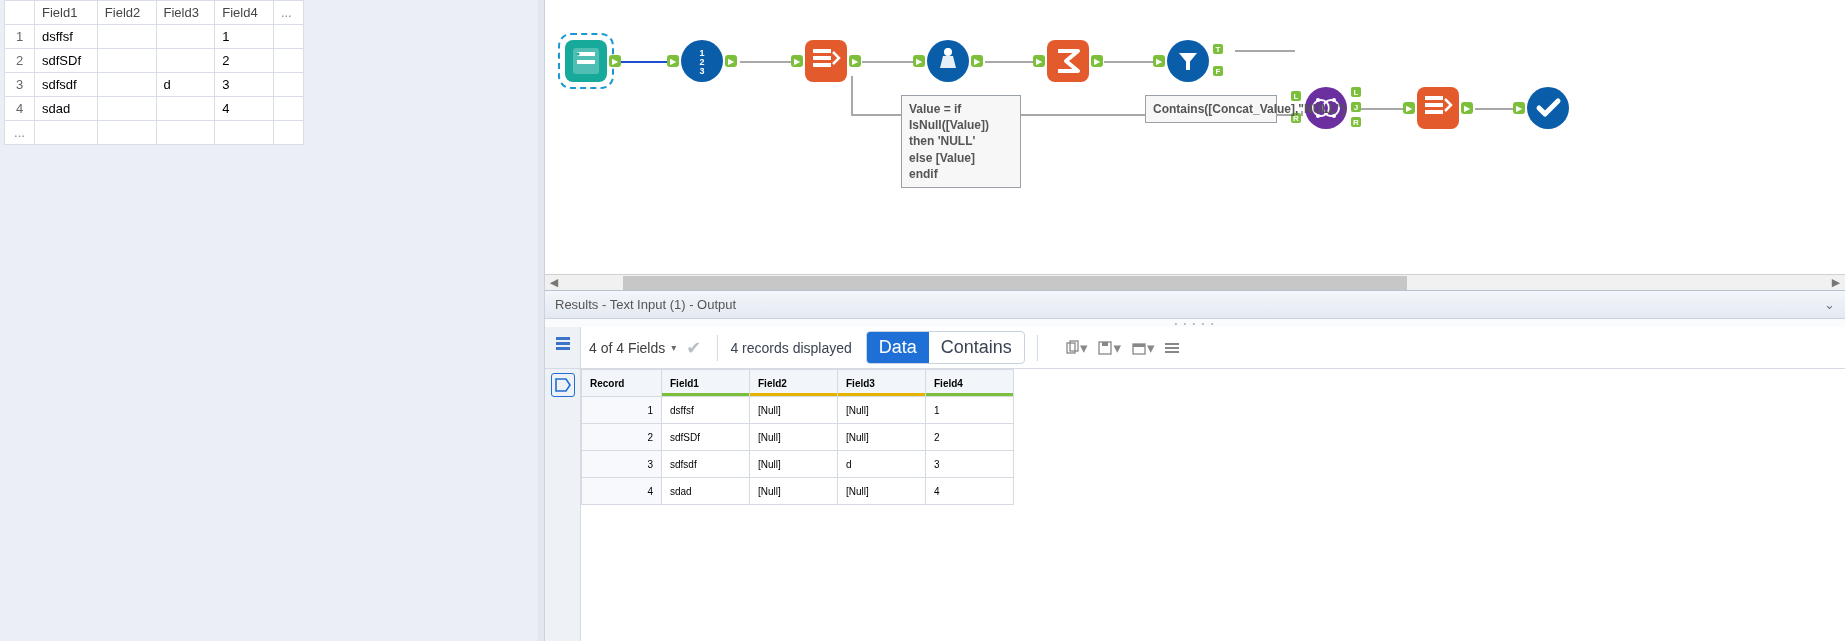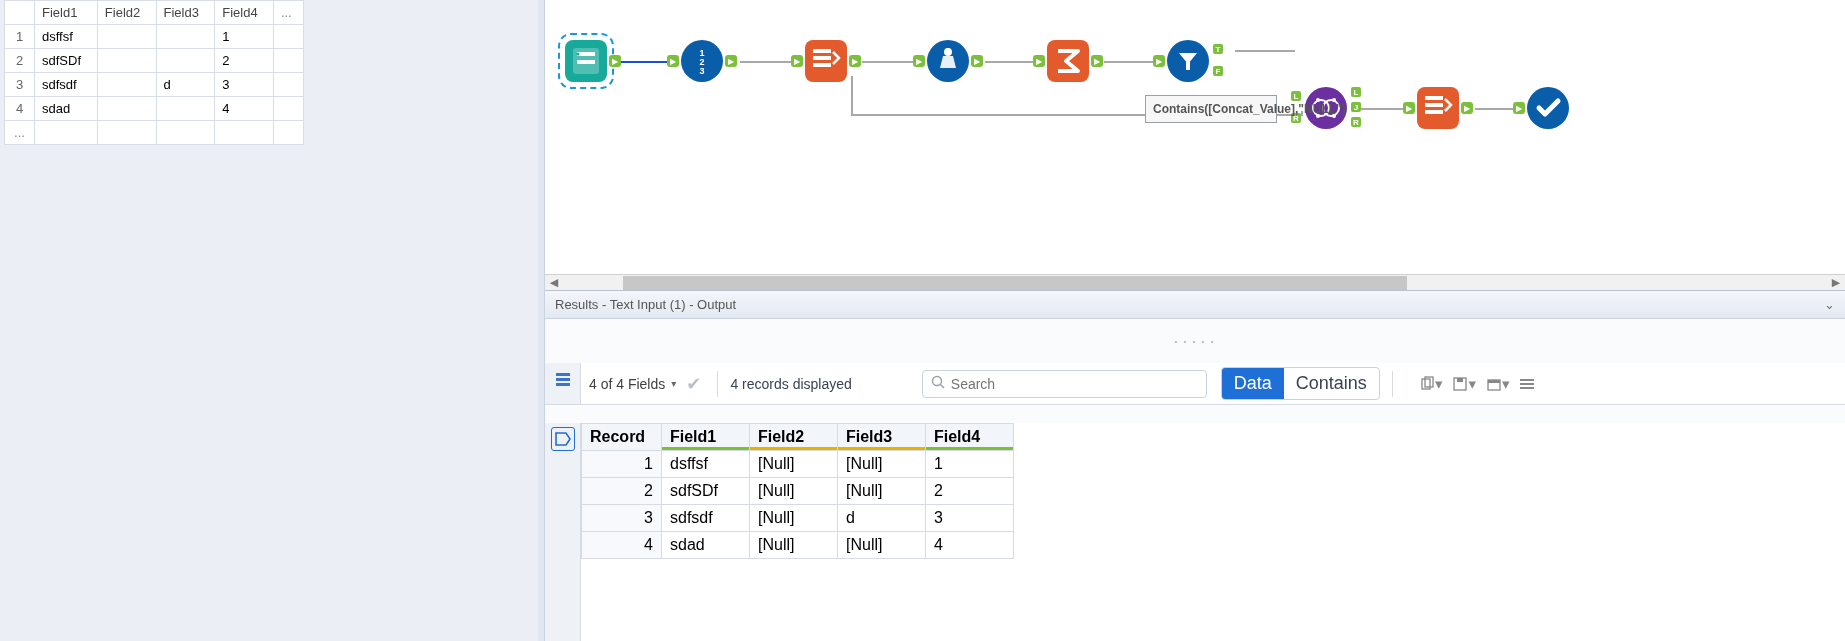--- a/index.html
+++ b/index.html
@@ -31,21 +31,21 @@
 .conn { position: absolute; height: 2px; background: #a8a8aa; }
 .conn-blue { background: #1e4fd1; }
 .anchor { position: absolute; width: 12px; height: 12px; border-radius: 3px; font-size: 8px; display:flex;align-items:center;justify-content:center;color:#fff; }
 .anchor.out { background:#7bbf3a; right:-12px; }
 .anchor.in { background:#7bbf3a; left:-12px; }
 .anchor-lbl { position:absolute; font-size:8px; font-weight:bold; width:10px;height:10px; background:#7bbf3a;color:#fff;border-radius:2px;display:flex;align-items:center;justify-content:center; }
 
 .annot { position: absolute; background: #f7f7f7; border: 1px solid #9aa0a8; padding: 5px 7px; font-size: 12px; color: #555; font-weight: 600; line-height: 1.35; }
 
 
-.results { flex: 1; background: #fafbfc; border-top: 1px solid #b9c2cf; display: flex; flex-direction: column; gap: 18px; }
+.results { flex: 1; background: #fafbfc; border-top: 1px solid #b9c2cf; display: flex; flex-direction: column; }
 .results-header { height: 28px; background: linear-gradient(#f3f6fb,#e4e9f1); border-bottom: 1px solid #c9d2de; display: flex; align-items: center; padding: 0 10px; font-size: 13px; color: #555; }
 .results-header .collapse { margin-left: auto; color: #6d7785; }
 .grip { height: 8px; display:flex;align-items:center;justify-content:center;font-size:8px;color:#b5b5b5;letter-spacing:2px; }
 
 .toolbar { height: 42px; border-bottom: 1px solid #d6dbe3; display: flex; align-items: center; padding: 0 8px; font-size: 14px; color: #3a4352; background:#fff; }
 .toolbar .sep { width:1px;height:26px;background:#d6dbe3;margin:0 12px; }
 .toolbar .fields { color:#404040; }
 .toolbar .drop-arrow { font-size:10px;color:#6a6a6a;margin:0 6px; }
 .toolbar .check { color:#b9bfc6; font-size:18px; margin:0 4px; }
 .toolbar .search { margin-left: 70px; width: 285px; height: 28px; border:1px solid #c9d2de; border-radius:4px; display:flex;align-items:center;padding:0 8px; color:#9aa3af; font-size:14px;}
@@ -56,21 +56,21 @@
 .toolbar .right-icons { margin-left: 14px; display:flex; gap:10px; color:#888; font-size:15px; align-items:center; }
 .toolbar .right-icons .ico { display:flex;align-items:center; }
 
 
 .results-body { display:flex; flex:1; }
 .results-left-icons { width: 36px; background:#eef1f6; border-right:1px solid #d6dbe3; display:flex;flex-direction:column;align-items:center;padding-top:4px;gap:6px; }
 .results-left-icons .ribtn { width:24px;height:24px;border:1px solid transparent;border-radius:3px;display:flex;align-items:center;justify-content:center;color:#3b74c9; }
 .results-left-icons .ribtn.sel{border-color:#1e6fd6;}
 
 .rgrid { flex:1; background:#fff; }
-.rgrid table { border-collapse: collapse; font-size: 16px; border-radius: 22px; }
+.rgrid table { border-collapse: collapse; font-size: 10px; border-radius: 22px; }
 .rgrid th, .rgrid td { border: 1px solid #d6dbe3; padding: 4px 8px; height: 27px; }
 .rgrid th { background:#f2f5fa; font-weight:700; text-align:left; position:relative; }
 .rgrid .field-hl { position:absolute;left:0;right:0;bottom:0;height:3px; }
 .rgrid td.recnum { text-align:right; background:#f7f9fc; width:80px; }
 .rgrid td.null { color:#000000; }
 .rgrid th.recnum-h { background:#f2f5fa; width:80px; }
 
 </style>
 </head>
 <body>
@@ -246,20 +246,24 @@
     </div>
 
     <div class="tool" style="left:980px;top:85px">
       <svg viewBox="0 0 46 46">
           <circle cx="23" cy="23" r="21" fill="#0a5da8"></circle>
           <path d="M14 23 L20 29 L33 16" stroke="#fff" stroke-width="5" fill="none" stroke-linecap="round" stroke-linejoin="round"></path>
         </svg>
       <span class="anchor in" style="top:17px">▶</span>
     </div>
 
+    <div class="annot" style="left:356px;top:95px;width:120px;white-space:pre-line">Value = if IsNull([Value])
+then 'NULL'
+else [Value]
+endif</div>
     <div class="annot" style="left:600px;top:95px;width:132px;white-space:pre-line">Contains([Concat_Value],"NULL")</div>
 
     <div class="hscroll">
       <div class="hscroll-arrow">◀</div>
       <div class="hscroll-track">
           <div class="hscroll-thumb"></div>
         </div>
       <div class="hscroll-arrow">▶</div>
     </div>
   </div>
@@ -280,29 +284,20 @@
               <rect x="1" y="12" width="14" height="3" fill="#3b74c9"></rect>
             </svg>
         </div>
       </div>
       <div class="toolbar" style="flex:1;">
         <span class="fields">4 of 4 Fields</span>
         <span class="drop-arrow">▾</span>
         <span class="check">✔</span>
         <span class="sep"></span>
         <span>4 records displayed</span>
-        <div class="search">
-          <span style="margin-right:6px;">
-            <svg width="14" height="14" viewBox="0 0 14 14">
-                <circle cx="6" cy="6" r="4.5" stroke="#9aa3af" stroke-width="1.5" fill="none"></circle>
-                <line x1="9.5" y1="9.5" x2="13" y2="13" stroke="#9aa3af" stroke-width="1.5"></line>
-              </svg>
-          </span>
-          <input placeholder="Search" style="">
-        </div>
         <div class="seg">
           <div class="active">Data</div>
           <div>Contains</div>
         </div>
         <span class="sep"></span>
         <div class="right-icons">
           <span class="ico"><svg width="16" height="16" viewBox="0 0 16 16">
                 <rect x="3" y="3" width="8" height="10" fill="none" stroke="#888" stroke-width="1.3"></rect>
                 <rect x="6" y="1" width="8" height="10" fill="none" stroke="#888" stroke-width="1.3"></rect>
               </svg>▾</span>

